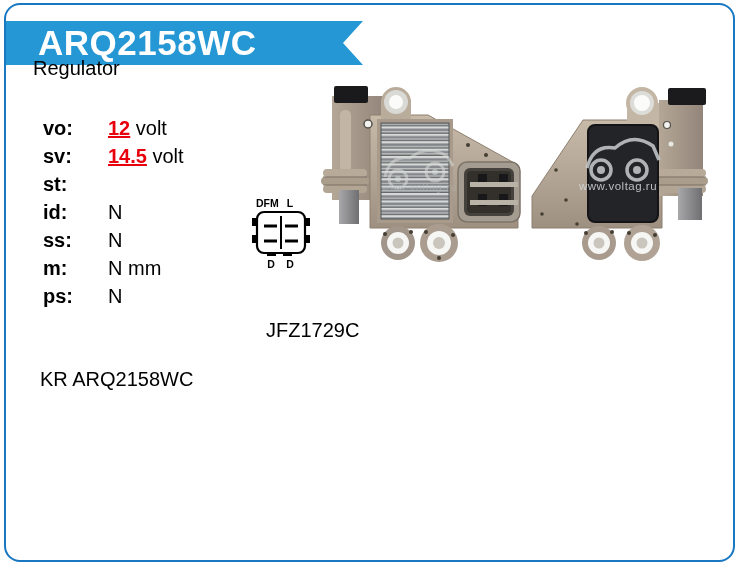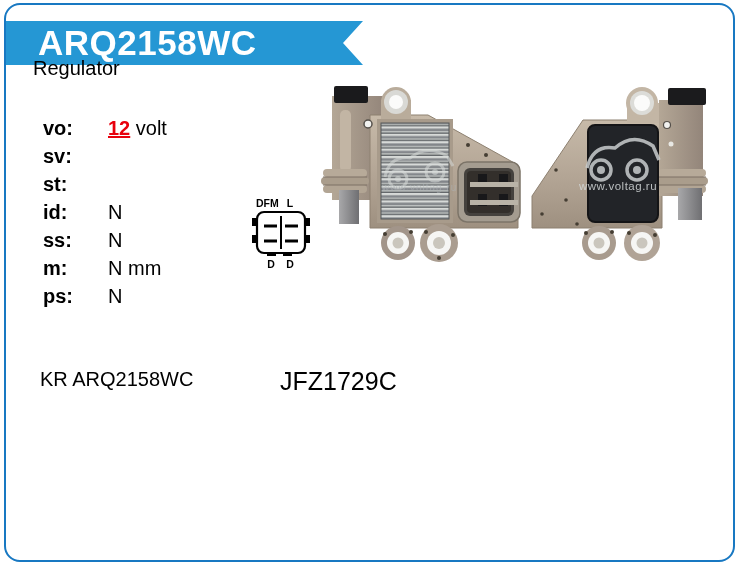--- a/index.html
+++ b/index.html
@@ -25,21 +25,21 @@
   .banner-text{
     display:block;padding-left:32px;line-height:44px;
     font-size:35px;font-weight:bold;color:#ffffff;letter-spacing:.5px;white-space:nowrap;
   }
   .product-type{position:absolute;left:33px;top:57px;font-size:20px;}
   .specs{position:absolute;left:43px;top:114px;}
   .spec-row{display:flex;height:28px;line-height:28px;font-size:20px;gap:20px;}
   .spec-label{width:45px;font-weight:bold;}
   .spec-value .hl{color:var(--spec_highlight);font-weight:bold;text-decoration:underline;}
   .code-kr{position:absolute;left:40px;top:327px;font-size:20px;margin-top:41px;}
-  .code-oe{position:absolute;left:280px;top:319px;font-size:25px;margin-top:48px;}
+  .code-oe{position:absolute;left:266px;top:319px;font-size:20px;}
   .connector-svg{position:absolute;left:248px;top:193px;}
   .photos-svg{position:absolute;left:315px;top:82px;}
   svg text{font-family:"Liberation Sans",sans-serif;}
 </style>
 </head>
 <body>
 
 <div class="page">
   <div class="frame"></div>
 
@@ -49,20 +49,21 @@
 
   <div class="product-type">Regulator</div>
 
   <div class="specs">
     <div class="spec-row">
       <span class="spec-label">vo:</span>
       <span class="spec-value"><span class="hl">12</span><span> volt</span></span>
     </div>
     <div class="spec-row">
       <span class="spec-label">sv:</span>
+      <span class="spec-value"><span class="hl">14.5</span><span> volt</span></span>
     </div>
     <div class="spec-row">
       <span class="spec-label">st:</span>
     </div>
     <div class="spec-row">
       <span class="spec-label">id:</span>
       <span class="spec-value"><span>N</span></span>
     </div>
     <div class="spec-row">
       <span class="spec-label">ss:</span>

